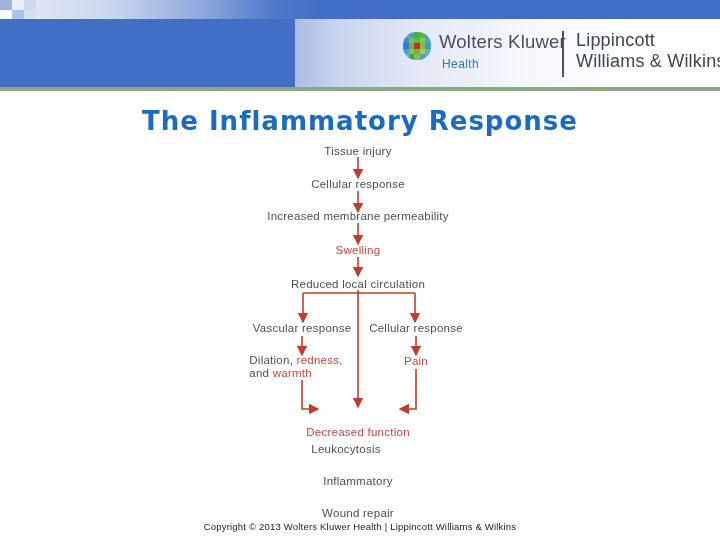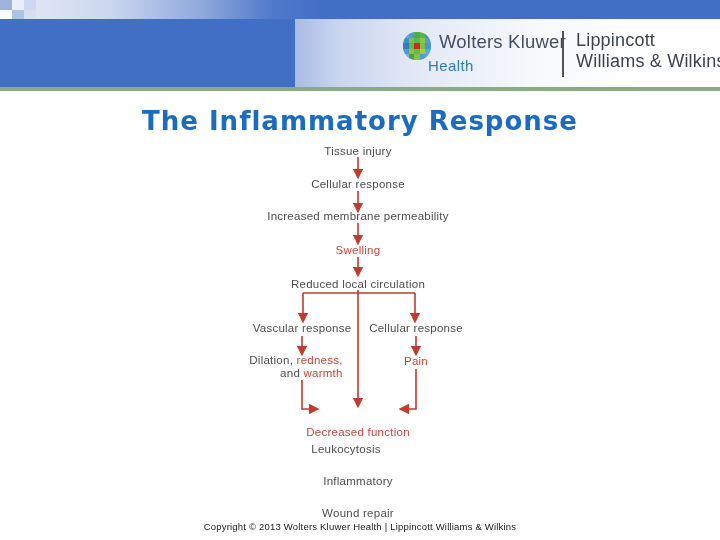--- a/index.html
+++ b/index.html
@@ -38,21 +38,21 @@
   .wk-mark{
     left:108px;top:13px;width:28px;height:28px;
     display:grid;grid-template-columns:repeat(5,1fr);grid-template-rows:repeat(5,1fr);
     border-radius:46%;overflow:hidden;
   }
   .wk-name{
     left:144px;top:12px;font-size:18.5px;color:var(--logo-text);
     letter-spacing:0.2px;white-space:nowrap;
   }
   .wk-health{
-    left:133px;top:38px;font-size:15px;color:var(--health-blue);
+    left:147px;top:38px;font-size:12px;color:var(--health-blue);
     letter-spacing:0.4px;
   }
   .logo-divider{
     left:267px;top:12px;width:2px;height:46px;background:#4e5257;
   }
   .lww{
     left:281px;top:11px;font-size:18px;line-height:21px;
     color:var(--lww-text);white-space:nowrap;letter-spacing:0.2px;
   }
   .green-line{
@@ -67,21 +67,21 @@
     white-space:nowrap;
   }
 
   
   .flow-svg{left:0;top:0;width:720px;height:540px;pointer-events:none;}
   .flow-svg path{fill:none;stroke:var(--arrow-color);stroke-width:1.6;stroke-linejoin:miter;}
   .flow-svg .ah-shape{fill:var(--arrow-color);stroke:none;}
   .flow-label{
     position:absolute;transform:translate(-50%,-50%);
     font-size:11.5px;letter-spacing:0.25px;line-height:12.5px;
-    color:var(--flow-text);text-align:right;white-space:nowrap;
+    color:var(--flow-text);text-align:left;white-space:nowrap;
   }
   .red{color:var(--flow-red);}
 
   
   .copyright{
     left:0;top:521px;width:720px;text-align:center;
     font-size:9.5px;color:#1c1c1c;letter-spacing:0.2px;
   }
 </style>
 </head>

